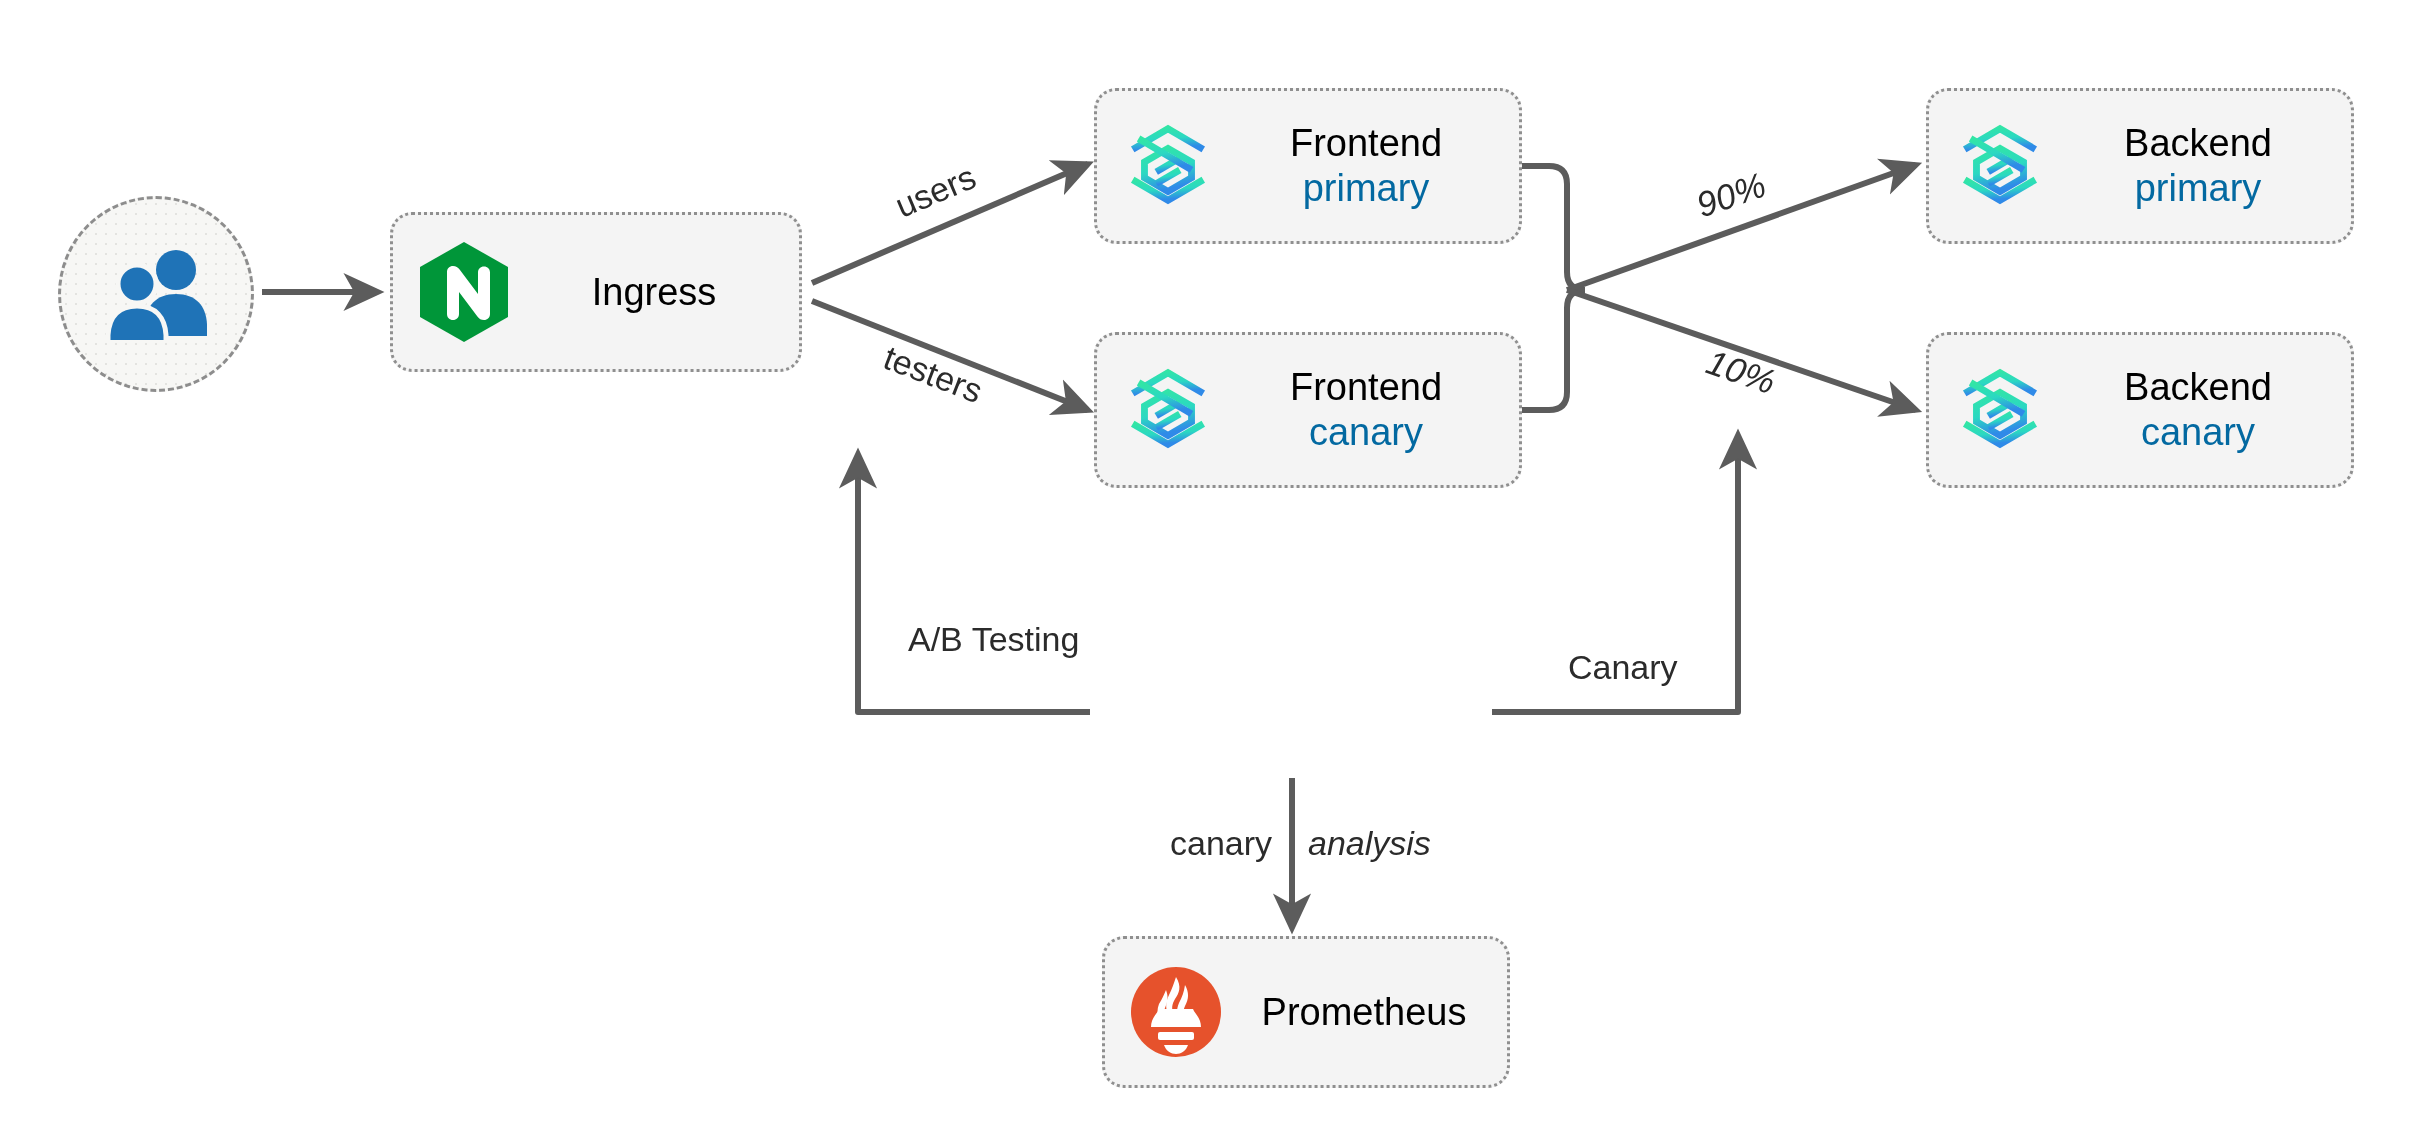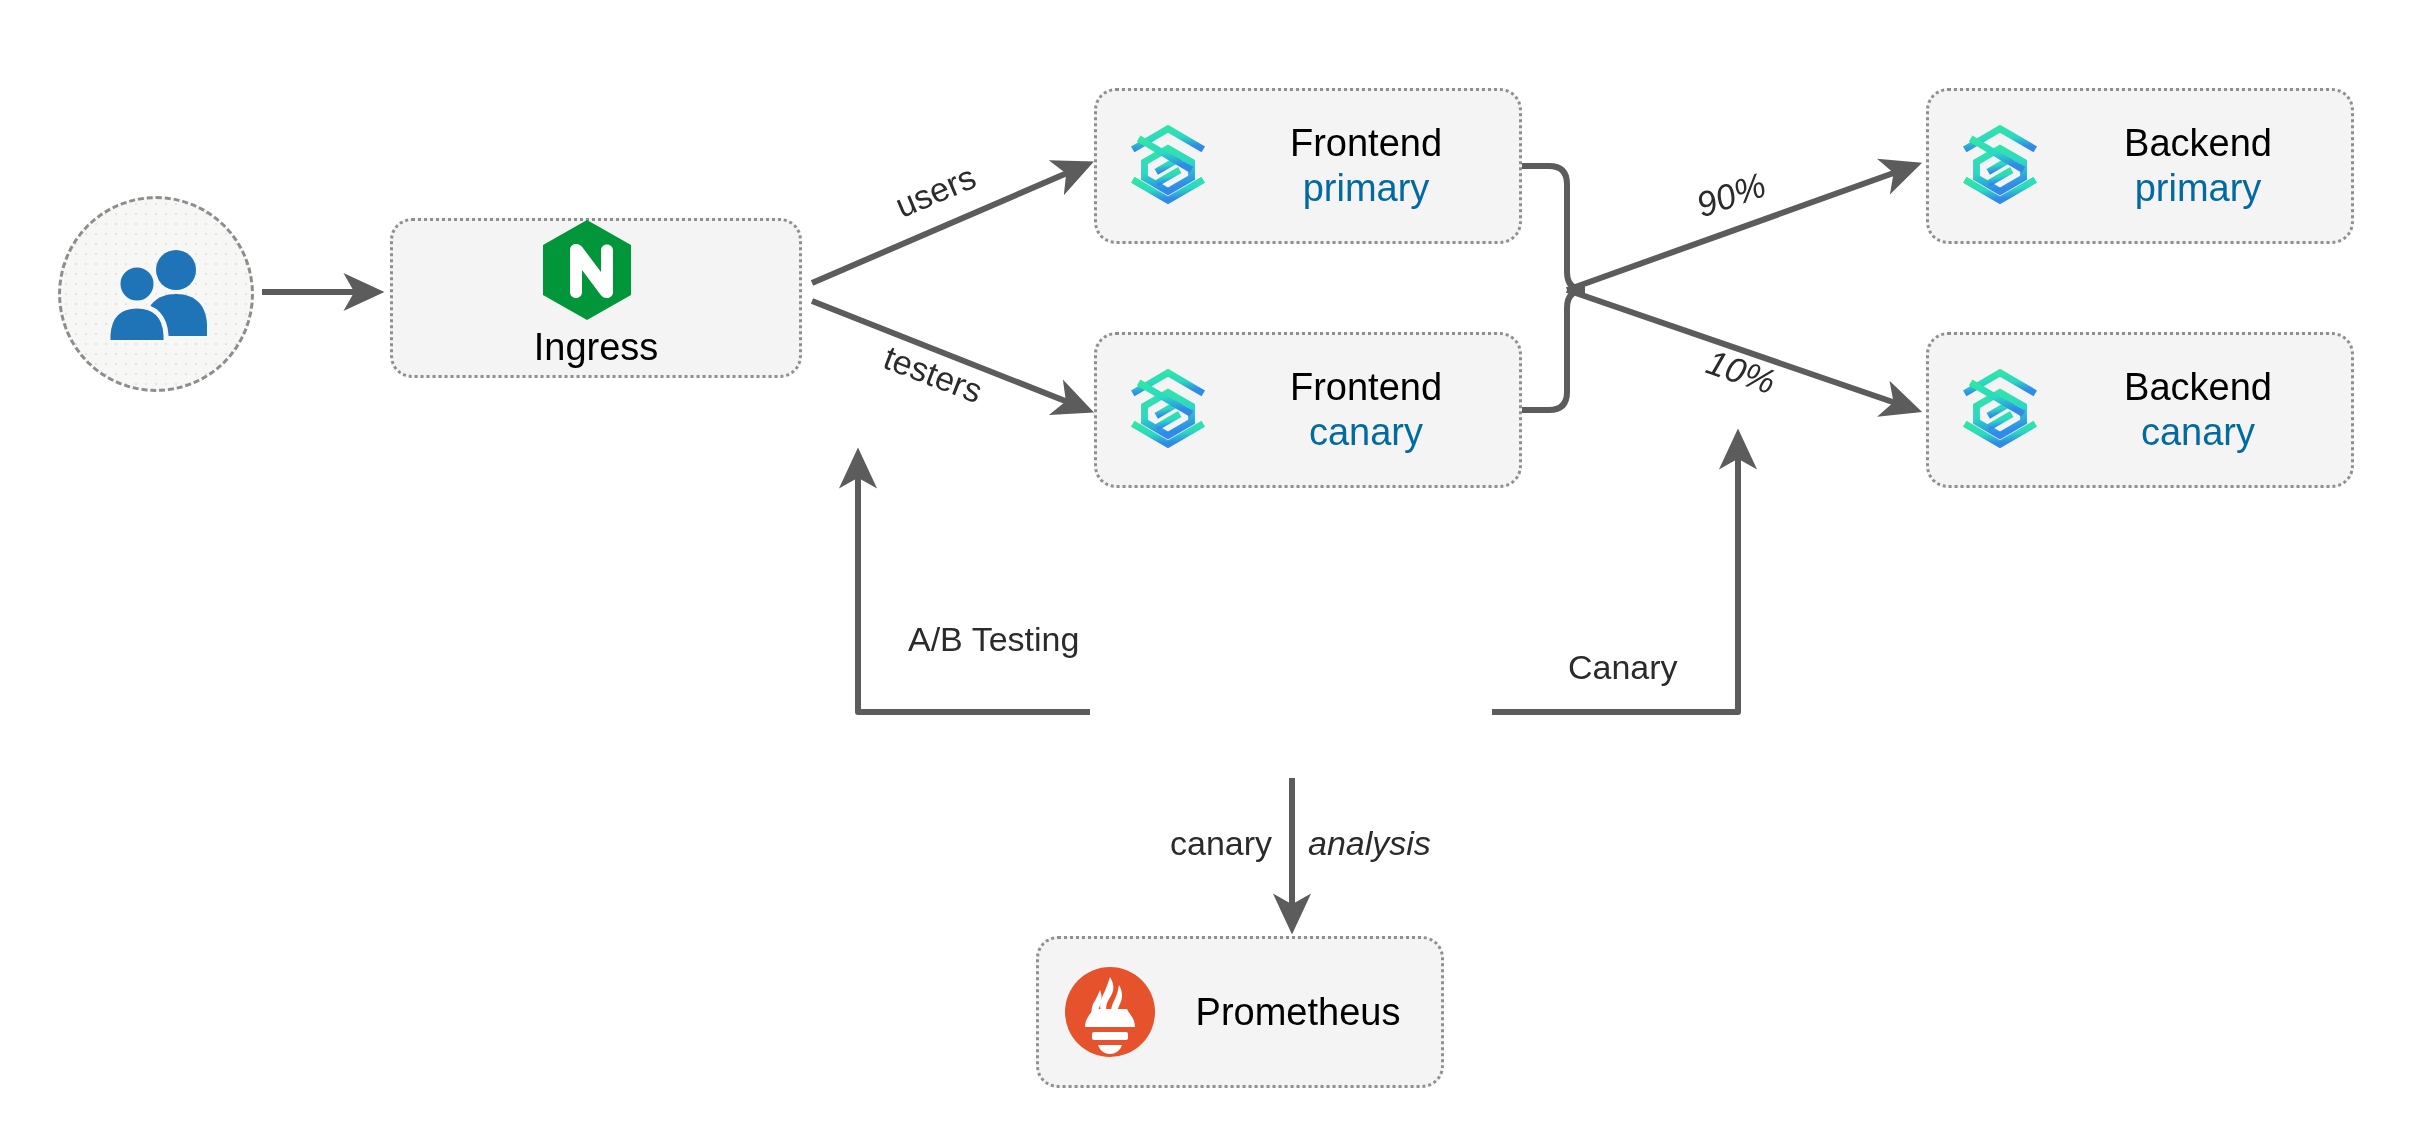--- a/index.html
+++ b/index.html
@@ -135,21 +135,21 @@
     <svg width="118" height="92" viewBox="0 0 118 92" xmlns="http://www.w3.org/2000/svg">
       <g fill="#1f73b7">
         <circle cx="79" cy="22" r="20"></circle>
         <path d="M79 46 c-20 0 -30 12 -31 30 l0 12 l62 0 l0 -12 c-1 -18 -11 -30 -31 -30 z"></path>
         <circle cx="40" cy="36" r="19" fill="#1f73b7" stroke="#f7f7f5" stroke-width="5"></circle>
         <path d="M40 58 c-19 0 -28 12 -29 29 l0 13 l58 0 l0 -13 c-1 -17 -10 -29 -29 -29 z" fill="#1f73b7" stroke="#f7f7f5" stroke-width="5"></path>
       </g>
     </svg>
   </div>
 
-  <div class="node single" style="left:390px; top:218px; width:412px; height:160px;flex-direction:column;">
+  <div class="node single" style="left:390px; top:212px; width:412px; height:160px;">
     <span class="node-icon">
       <svg width="96" height="104" viewBox="0 0 96 104" xmlns="http://www.w3.org/2000/svg">
         <path d="M48 2 L92 27 L92 77 L48 102 L4 77 L4 27 Z" fill="#009639"></path>
         <path d="M31 74 L31 32 C31 28.5 33.5 26 37 26 C40 26 41.8 27.3 43.6 29.6
                  L62 54 L62 32.5 C62 29 64.5 26.5 68 26.5 C71.5 26.5 74 29 74 32.5
                  L74 74 C74 77.5 71.5 80 68 80 C65 80 63.2 78.7 61.4 76.4
                  L43 52 L43 74 C43 77.5 40.5 80 37 80 C33.5 80 31 77.5 31 74 Z" fill="#ffffff"></path>
       </svg>
     </span>
     <span class="node-text">
@@ -268,21 +268,21 @@
         </g>
       </svg>
     </span>
     <span class="node-text">
       <span class="node-title">Backend</span>
       <span class="node-sub">canary</span>
     </span>
   </div>
 
 
-  <div class="node single" style="left:1036px; top:936px; width:408px; height:152px;">
+  <div class="node single" style="left:1102px; top:936px; width:408px; height:152px;">
     <span class="node-icon">
       <svg width="96" height="96" viewBox="0 0 96 96" xmlns="http://www.w3.org/2000/svg">
         <circle cx="48" cy="48" r="45" fill="#e6522c"></circle>
         <g fill="#ffffff">
           <path d="M48 13 c6 10 3 16 -1 22 c-3 5 -4 10 -1 15 l-6 0
                    c-3 -7 -2 -13 1 -19 c3 -6 5 -12 7 -18 z"></path>
           <path d="M57 21 c5 9 3 15 0 21 c-2 5 -3 9 -1 13 l-6 0
                    c-2 -6 -1 -11 1 -16 c3 -6 5 -11 6 -18 z"></path>
           <path d="M38 26 c3 8 1 13 -1 18 c-2 4 -2 8 0 11 l-6 0
                    c-2 -5 -2 -10 0 -15 c3 -5 5 -9 7 -14 z"></path>

